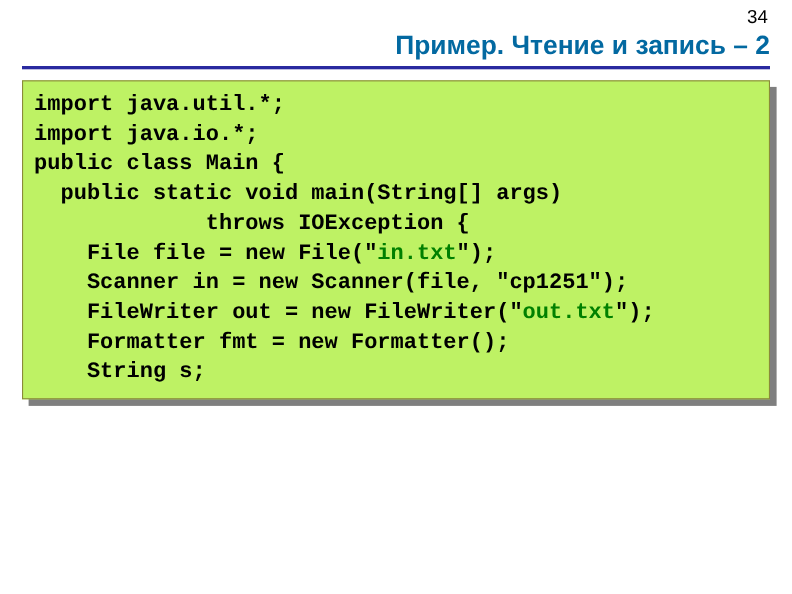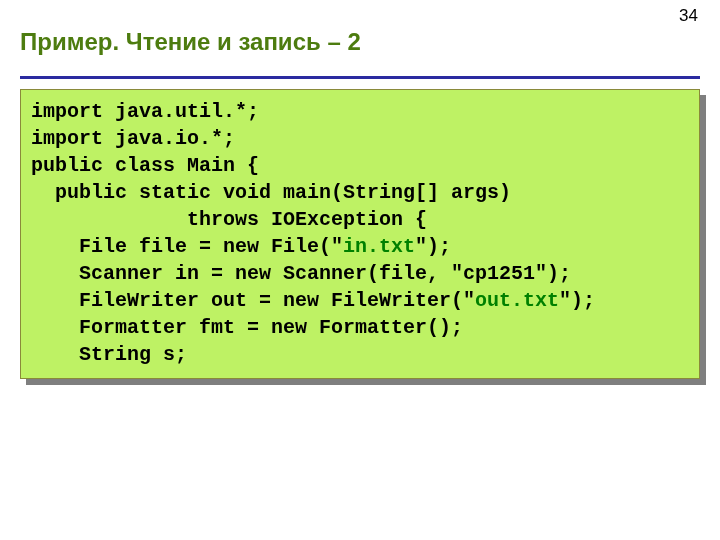--- a/index.html
+++ b/index.html
@@ -21,22 +21,23 @@
   .page-number {
     position: absolute;
     top: 6px;
     right: 22px;
     font-size: 17px;
     color: #000;
   }
   .title {
     font-size: 24px;
     font-weight: bold;
-    color: #4d7c0f;
-    margin: 18px 0 20px 0;
+    color: #0369a1;
+    margin: 18px 0 4px 0;
+    text-align: right;
   }
   .title-rule {
     border: none;
     border-top: 3px solid #2a2aa0;
     margin: 0 0 10px 0;
   }
   .code-shadow {
     position: relative;
     margin-top: 2px;
   }

